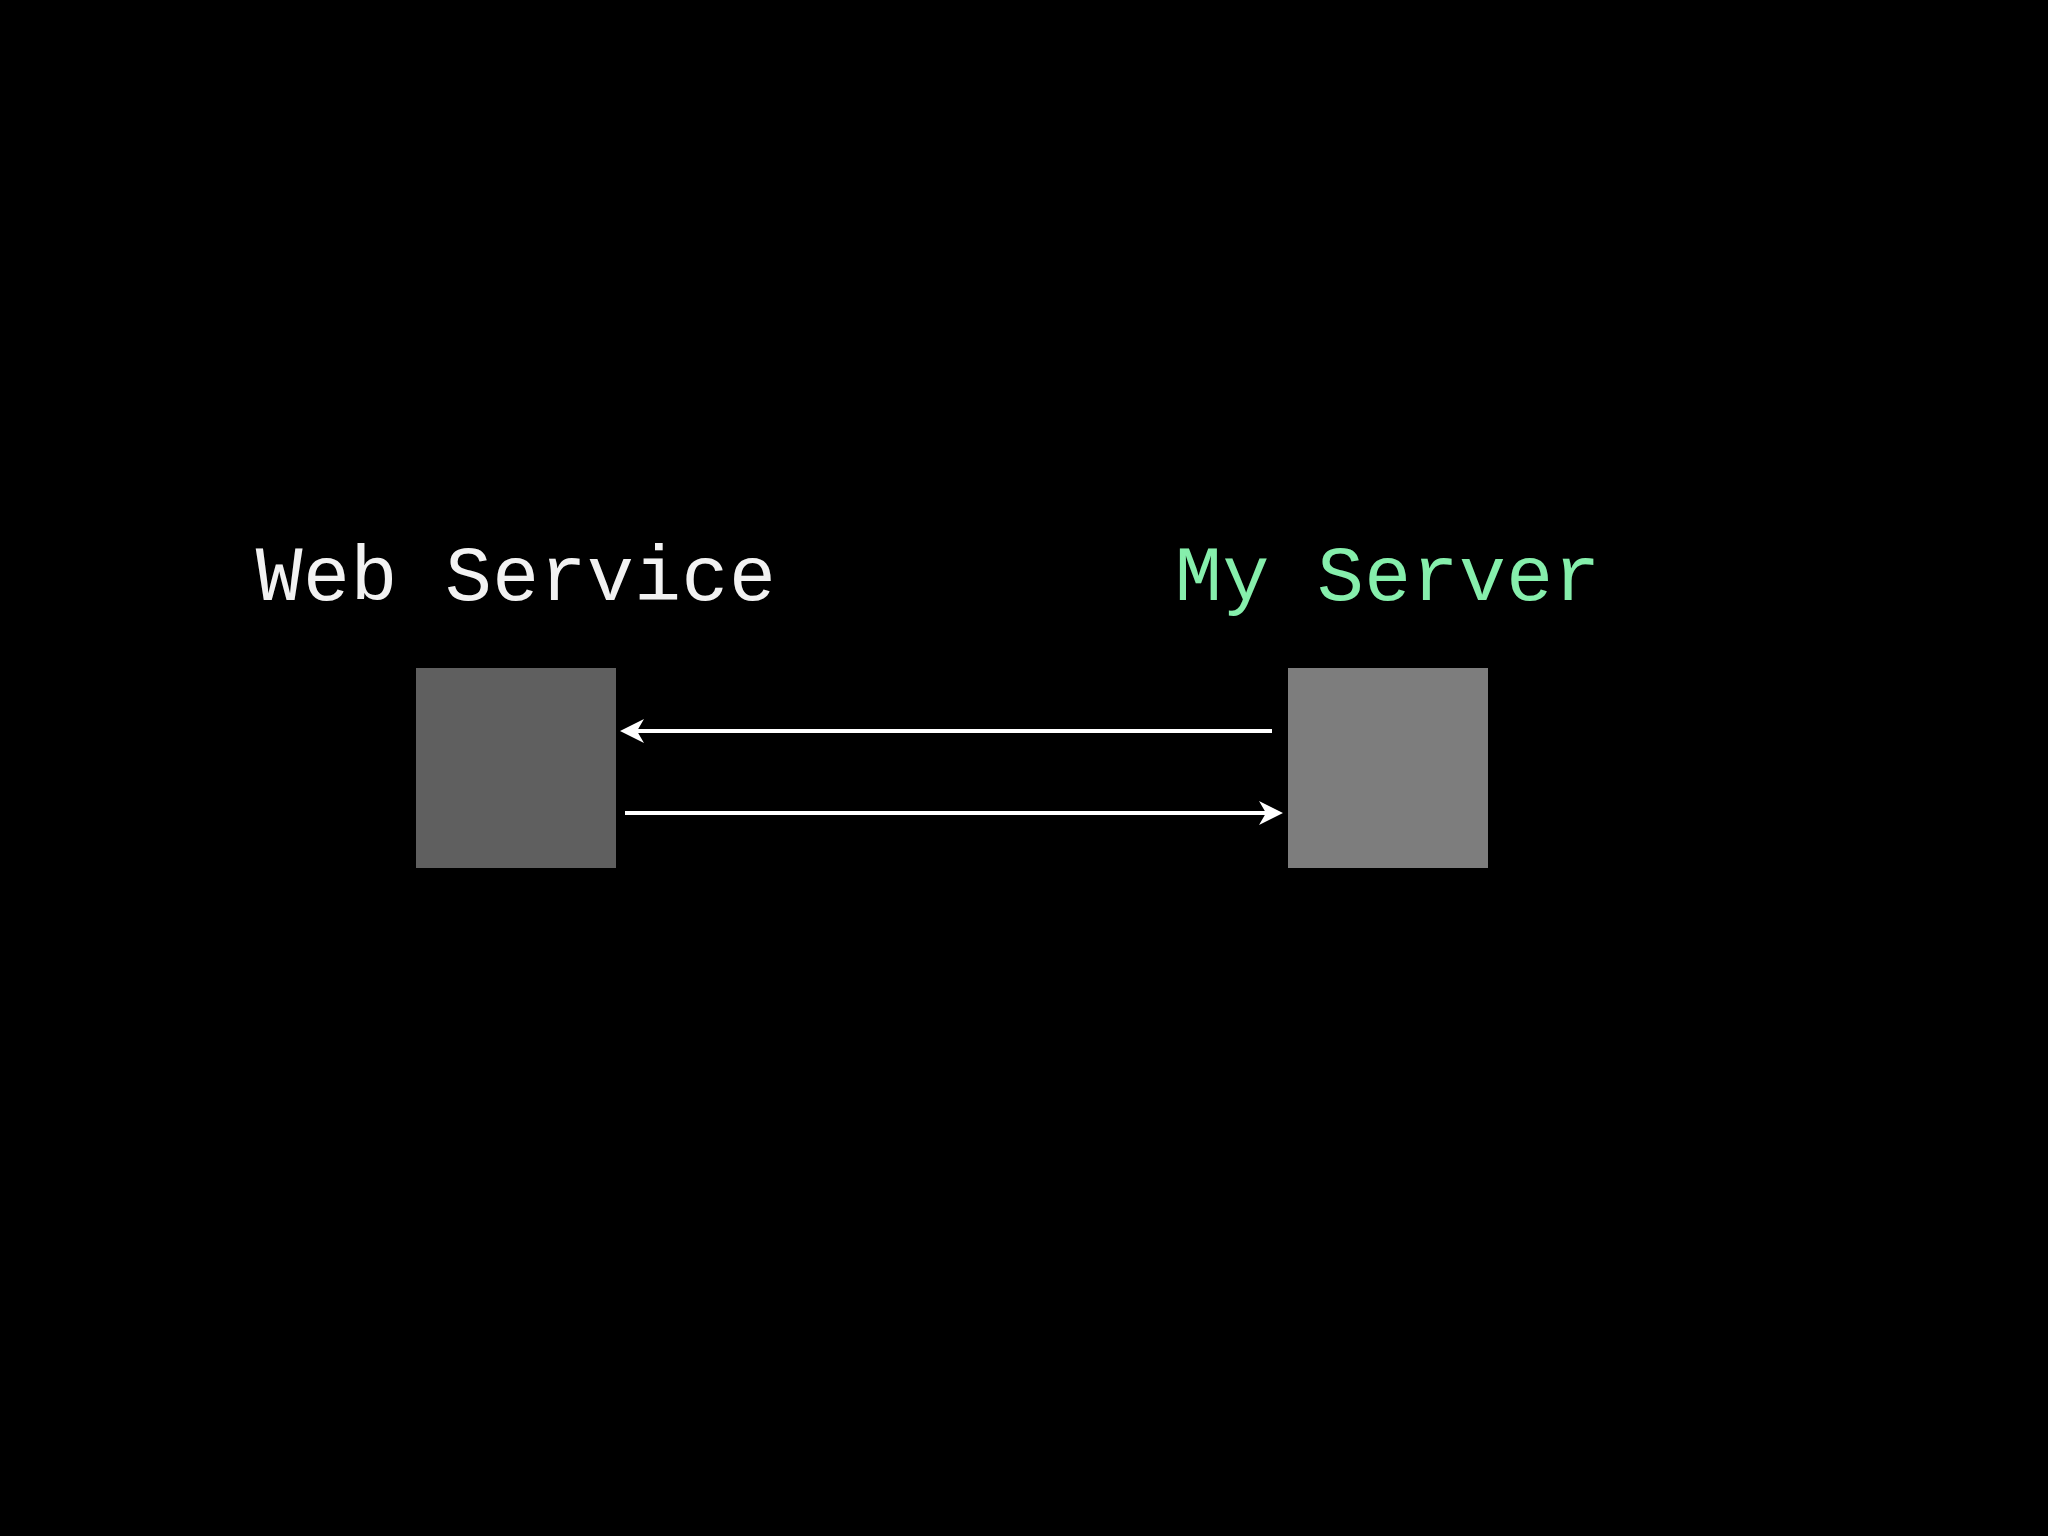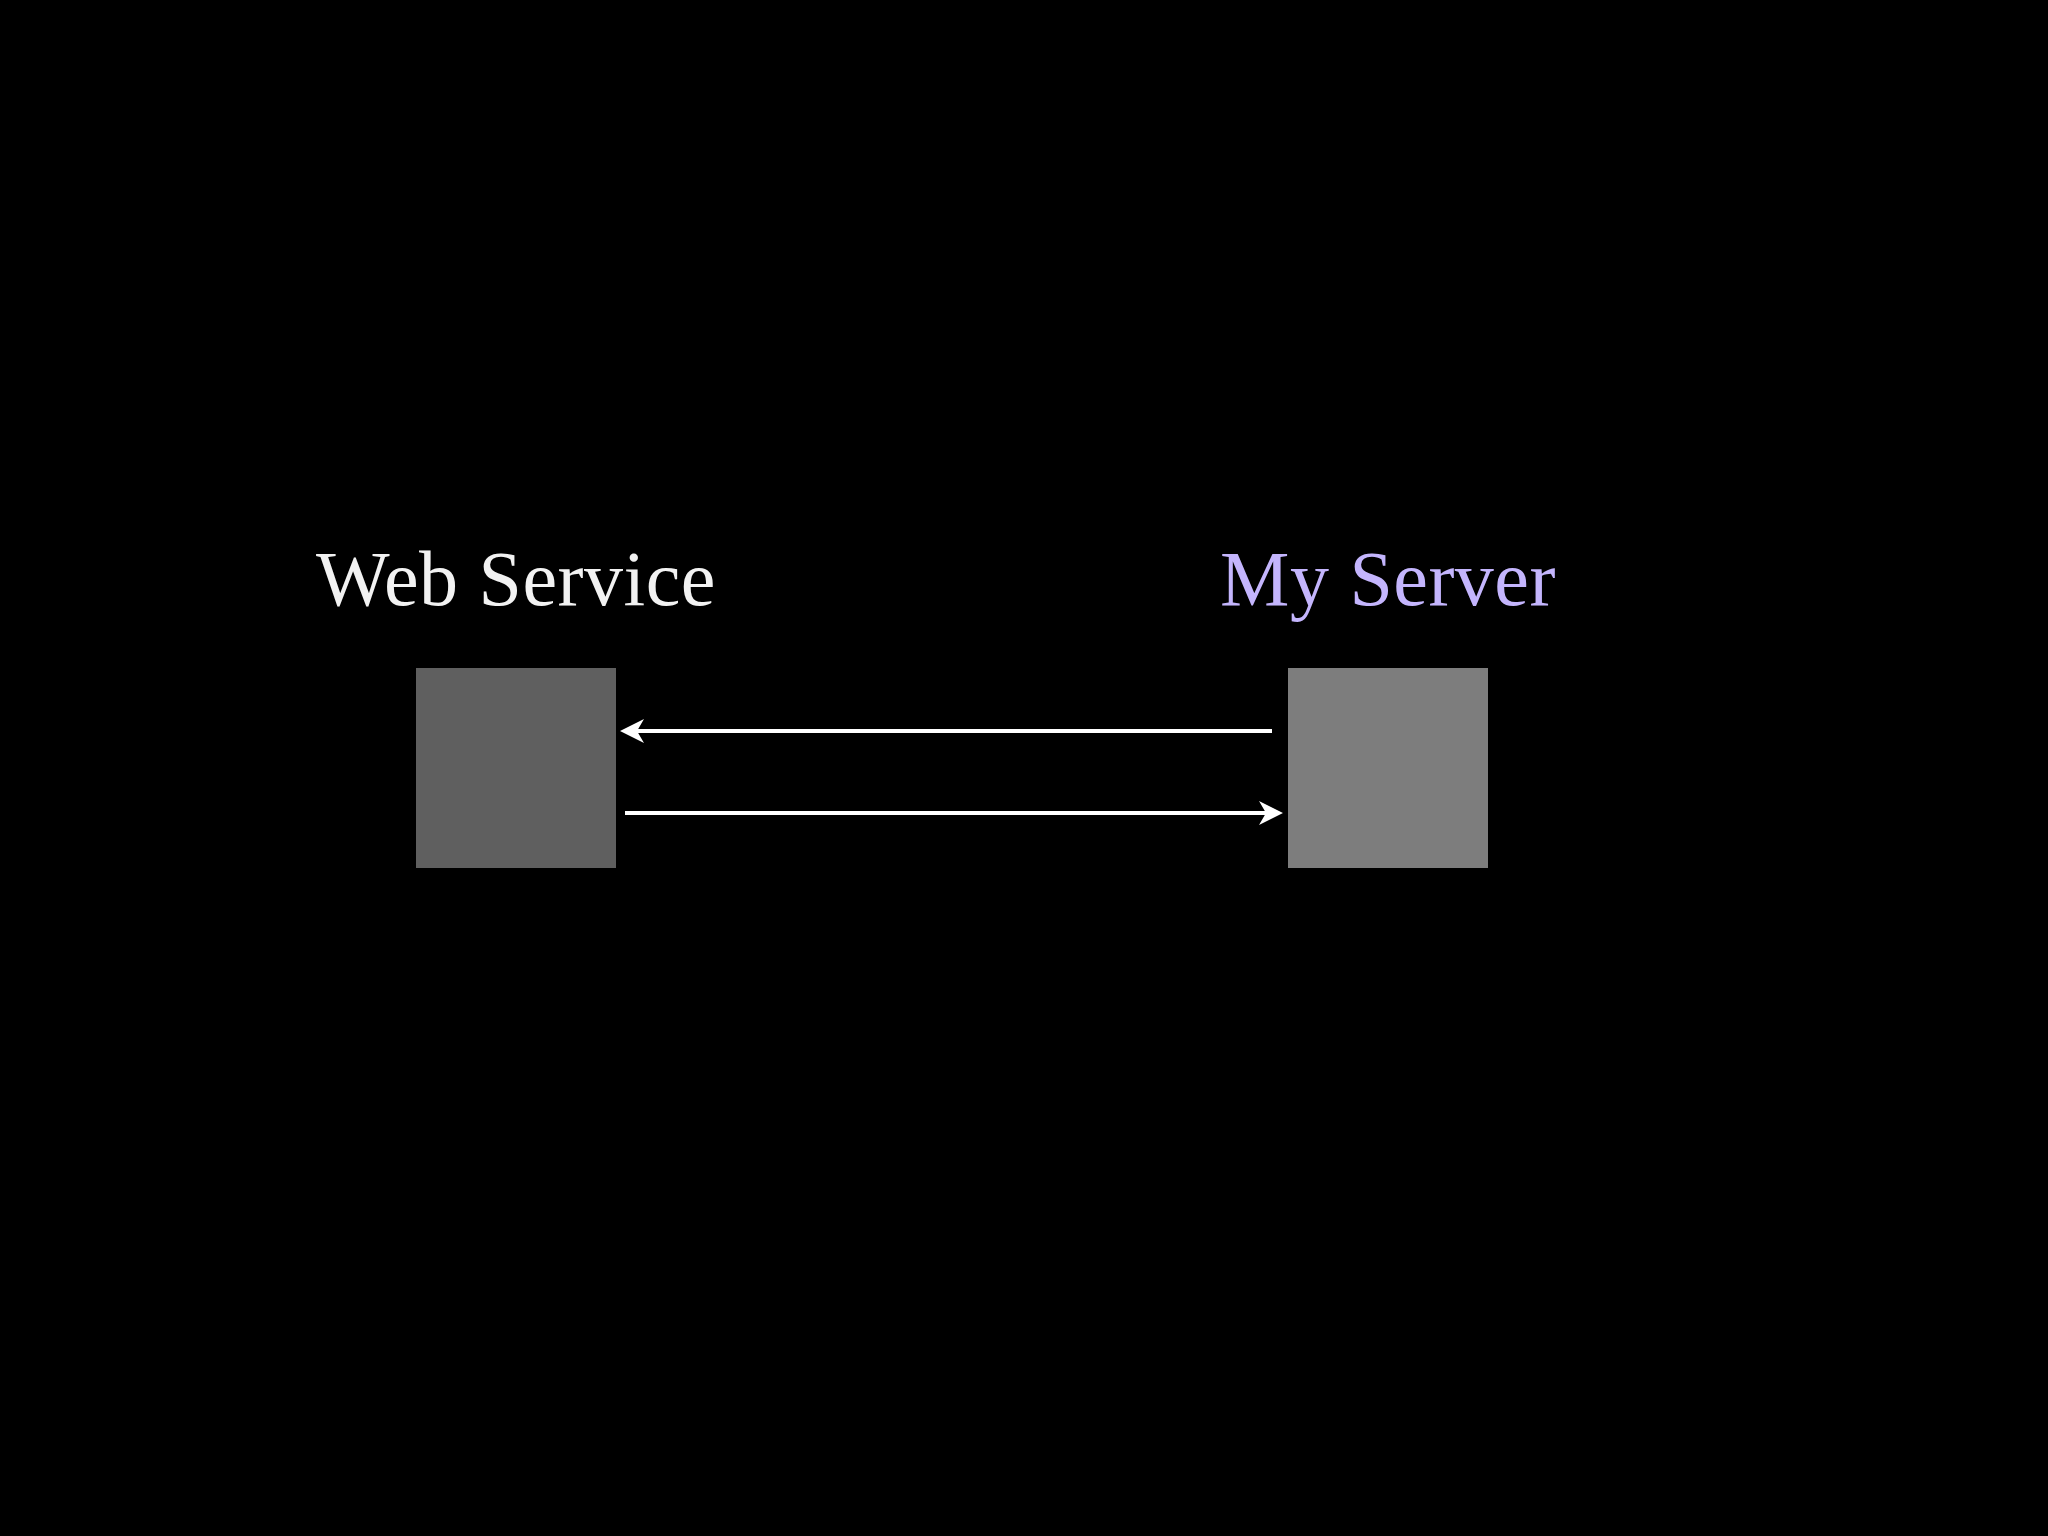--- a/index.html
+++ b/index.html
@@ -5,21 +5,21 @@
   html, body {
     margin: 0;
     padding: 0;
     background: #000;
     overflow: hidden;
   }
   .slide {
     position: relative;
     width: 1855px;
     height: 1536px;
-    font-family: Liberation Serif, serif;
+    font-family: Liberation Mono, monospace;
   }
   .node-label {
     position: absolute;
     top: 540px;
     transform: translateX(-50%);
     font-size: 78px;
     font-weight: 400;
     line-height: 1;
     letter-spacing: 0.5px;
     white-space: nowrap;
@@ -43,21 +43,21 @@
     display: block;
   }
 </style>
 </head>
 <body>
 
 <div class="slide" style="background-color: rgb(0, 0, 0);">
 
   <div class="node-label left" style="color: rgb(242, 242, 242);">Web Service</div>
 
-  <div class="node-label right" style="color: #c4b5fd;">My Server</div>
+  <div class="node-label right" style="color: #86efac;">My Server</div>
 
   <div class="node-box left" style="background-color: rgb(95, 95, 95);"></div>
 
   <div class="node-box right" style="background-color: rgb(125, 125, 125);"></div>
 
   <svg class="arrows-layer" viewBox="0 0 2048 1536" xmlns="http://www.w3.org/2000/svg">
 
     <g>
       <line x1="1272" y1="731" x2="636" y2="731" stroke-width="4" style="stroke: rgb(255, 255, 255);"></line>
       <polygon points="620,731 644,719 637,731 644,743" style="fill: rgb(255, 255, 255);"></polygon>

